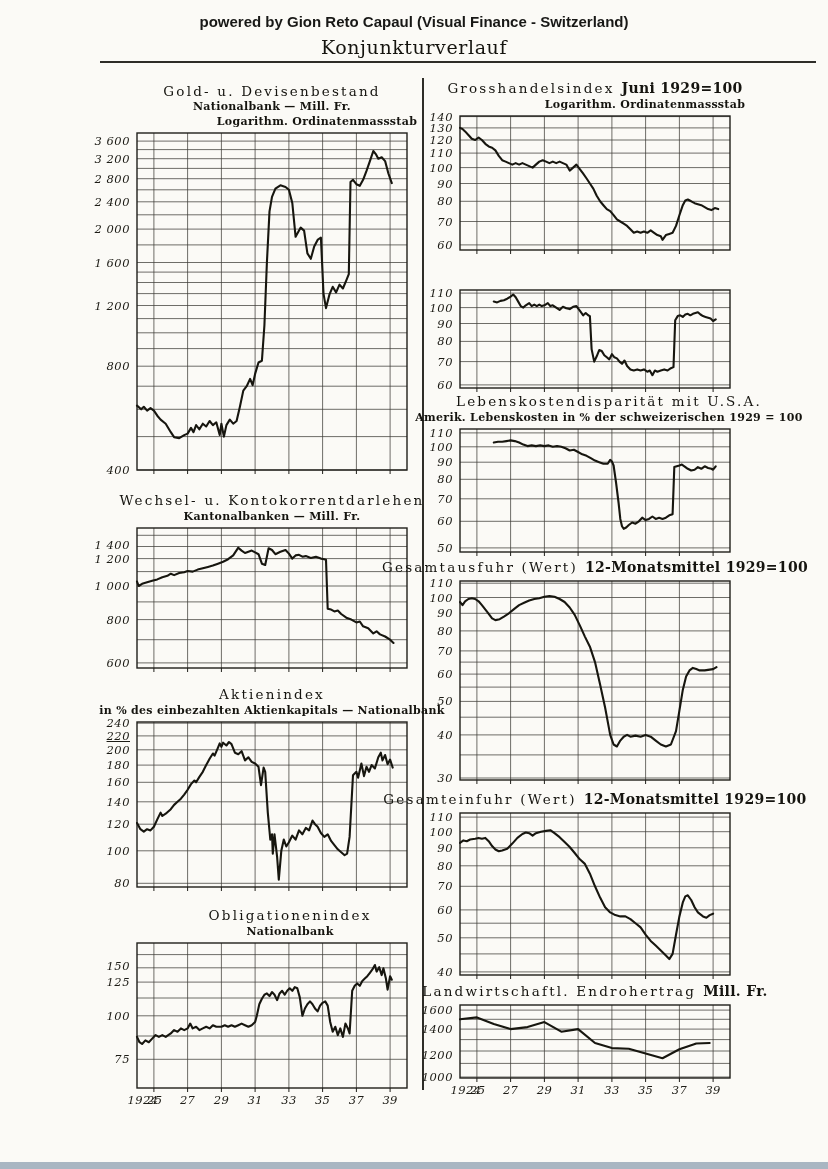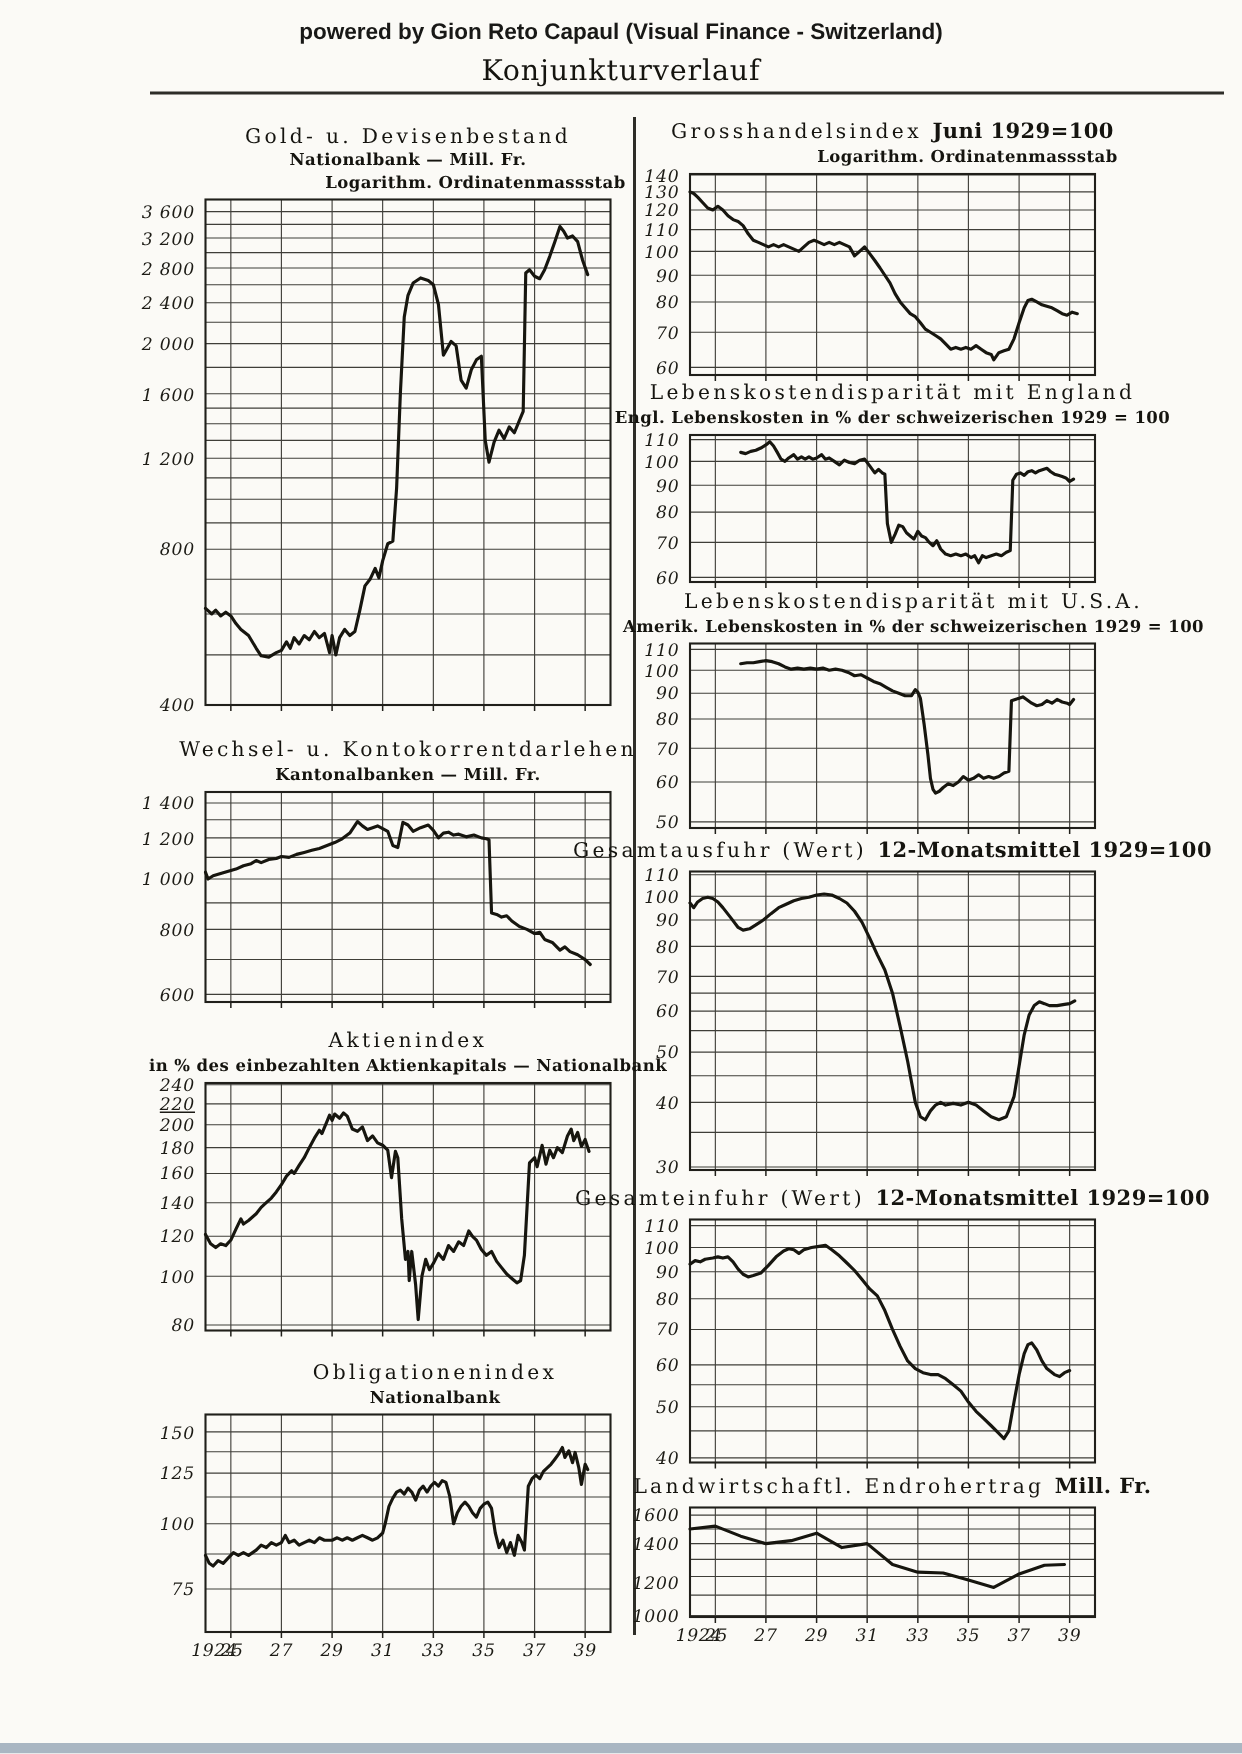--- a/index.html
+++ b/index.html
@@ -130,21 +130,21 @@
         <line x1="50.6" y1="140" x2="50.6" y2="144" stroke="#201f1a" stroke-width="1"></line>
         <line x1="84.4" y1="140" x2="84.4" y2="144" stroke="#201f1a" stroke-width="1"></line>
         <line x1="118.1" y1="140" x2="118.1" y2="144" stroke="#201f1a" stroke-width="1"></line>
         <line x1="151.9" y1="140" x2="151.9" y2="144" stroke="#201f1a" stroke-width="1"></line>
         <line x1="185.6" y1="140" x2="185.6" y2="144" stroke="#201f1a" stroke-width="1"></line>
         <line x1="219.4" y1="140" x2="219.4" y2="144" stroke="#201f1a" stroke-width="1"></line>
         <line x1="253.1" y1="140" x2="253.1" y2="144" stroke="#201f1a" stroke-width="1"></line>
         <polyline points="0.0,53.5 1.7,58.0 5.1,55.8 10.1,54.3 15.2,52.8 20.3,51.4 25.3,49.2 30.4,47.8 33.8,45.7 37.1,47.1 42.2,45.0 47.2,44.3 50.6,43.0 55.7,43.6 60.7,41.6 65.8,40.3 70.9,38.9 75.9,37.6 81.0,35.7 86.1,33.7 91.1,31.2 96.2,27.4 101.3,19.7 104.6,22.6 108.0,25.0 111.4,23.8 114.7,22.6 118.1,24.4 121.5,26.2 124.9,35.7 128.2,37.0 131.6,20.2 135.0,22.0 138.4,26.2 143.4,23.8 148.5,22.0 151.9,25.6 155.3,30.6 158.6,27.4 162.0,26.8 165.4,28.7 168.8,28.1 173.8,29.9 178.9,28.7 183.9,30.6 187.3,31.2 189.0,31.8 190.7,80.7 194.1,81.6 197.4,83.4 200.8,82.5 204.2,86.0 209.3,89.7 214.3,91.6 219.4,94.4 222.8,93.5 226.1,98.3 231.2,100.3 236.3,105.4 239.6,103.3 243.0,106.4 248.1,108.5 253.1,111.7 256.5,115.0" fill="none" stroke="#17160f" stroke-width="2.1" stroke-linejoin="round" stroke-linecap="round"></polyline>
       </svg>
     <div class="yticks">
-        <div class="ytick" style="top: 7px; margin-left: 24px;">1 400</div>
+        <div class="ytick" style="top: 17px; margin-left: 24px;">1 400</div>
         <div class="ytick" style="top: 30.6px;">1 200</div>
         <div class="ytick" style="top: 58px;">1 000</div>
         <div class="ytick" style="top: 91.6px;">800</div>
         <div class="ytick" style="top: 134.9px;">600</div>
       </div>
   </div>
 
   <div class="chart" id="chart-aktien" style="left: 137px; top: 722px; width: 270px; height: 165px;">
     <div class="titles">
       <div class="t1"><span>Aktienindex</span></div>
@@ -220,21 +220,21 @@
         <line x1="50.6" y1="145" x2="50.6" y2="149" stroke="#201f1a" stroke-width="1"></line>
         <line x1="84.4" y1="145" x2="84.4" y2="149" stroke="#201f1a" stroke-width="1"></line>
         <line x1="118.1" y1="145" x2="118.1" y2="149" stroke="#201f1a" stroke-width="1"></line>
         <line x1="151.9" y1="145" x2="151.9" y2="149" stroke="#201f1a" stroke-width="1"></line>
         <line x1="185.6" y1="145" x2="185.6" y2="149" stroke="#201f1a" stroke-width="1"></line>
         <line x1="219.4" y1="145" x2="219.4" y2="149" stroke="#201f1a" stroke-width="1"></line>
         <line x1="253.1" y1="145" x2="253.1" y2="149" stroke="#201f1a" stroke-width="1"></line>
         <polyline points="0.0,93.9 2.5,99.2 5.1,101.0 8.4,97.4 11.8,99.2 15.2,95.6 18.6,92.1 21.9,93.9 25.3,92.1 28.7,93.9 33.8,90.4 37.1,87.1 40.5,88.7 43.9,85.4 47.2,87.1 50.6,85.4 53.2,80.6 55.7,85.4 59.1,83.8 62.4,87.1 65.8,85.4 69.2,83.8 72.6,85.4 75.9,82.2 79.3,83.8 84.4,83.8 87.8,82.2 91.1,83.8 94.5,82.2 97.9,83.8 101.3,82.2 104.6,80.6 108.0,82.2 111.4,83.8 114.7,82.2 118.1,79.0 119.8,72.8 122.3,61.2 124.9,55.7 127.4,51.7 129.9,50.4 132.5,53.1 135.0,49.1 137.5,51.7 140.1,57.1 142.6,50.4 145.1,47.8 147.7,51.7 150.2,47.8 152.7,45.3 155.3,47.8 157.8,44.1 160.3,45.3 162.8,54.4 165.4,72.8 167.9,65.5 170.4,61.2 173.0,58.4 175.5,61.2 178.0,65.5 180.6,68.4 183.1,62.6 185.6,59.8 188.2,58.4 190.7,62.6 193.2,79.0 195.7,88.7 198.3,83.8 200.8,92.1 203.3,85.4 205.9,93.9 208.4,80.6 210.9,85.4 212.6,90.4 215.2,47.8 217.7,42.8 220.2,40.4 222.8,42.8 225.3,37.9 227.8,35.6 230.3,33.2 232.9,29.8 235.4,26.4 237.9,22.0 239.6,28.6 242.2,24.2 244.7,32.1 246.4,25.3 248.9,35.6 250.6,46.6 253.1,33.2 254.8,36.7" fill="none" stroke="#17160f" stroke-width="2.1" stroke-linejoin="round" stroke-linecap="round"></polyline>
       </svg>
     <div class="yticks">
-        <div class="ytick" style="top: 12px;">150</div>
+        <div class="ytick" style="top: 23px;">150</div>
         <div class="ytick" style="top: 39.1px;">125</div>
         <div class="ytick" style="top: 72.8px;">100</div>
         <div class="ytick" style="top: 116.3px;">75</div>
       </div>
   <div class="xticks">
         <div class="xtick" style="left: 5.9px;">1924</div>
         <div class="xtick" style="left: 17.7px;">25</div>
         <div class="xtick" style="left: 50.6px;">27</div>
         <div class="xtick" style="left: 84.4px;">29</div>
         <div class="xtick" style="left: 118.1px;">31</div>
@@ -287,25 +287,20 @@
         <div class="ytick" style="top: 37.1px;">110</div>
         <div class="ytick" style="top: 51.6px;">100</div>
         <div class="ytick" style="top: 67.5px;">90</div>
         <div class="ytick" style="top: 85.3px;">80</div>
         <div class="ytick" style="top: 105.5px;">70</div>
         <div class="ytick" style="top: 128.9px;">60</div>
       </div>
   </div>
 
   <div class="chart" id="chart-england" style="left: 460px; top: 290px; width: 270px; height: 98px;">
-    <div class="titles">
-      <div class="t1"><span>Lebenskostendisparität mit England</span></div>
-      <div class="t2">Engl. Lebenskosten in % der schweizerischen 1929 = 100</div>
-
-    </div>
     <svg class="plot" width="270" height="98" viewBox="0 0 270 98">
         <line x1="16.9" y1="0" x2="16.9" y2="98" stroke="#3f3e38" stroke-width="0.75"></line>
         <line x1="50.6" y1="0" x2="50.6" y2="98" stroke="#3f3e38" stroke-width="0.75"></line>
         <line x1="84.4" y1="0" x2="84.4" y2="98" stroke="#3f3e38" stroke-width="0.75"></line>
         <line x1="118.1" y1="0" x2="118.1" y2="98" stroke="#3f3e38" stroke-width="0.75"></line>
         <line x1="151.9" y1="0" x2="151.9" y2="98" stroke="#3f3e38" stroke-width="0.75"></line>
         <line x1="185.6" y1="0" x2="185.6" y2="98" stroke="#3f3e38" stroke-width="0.75"></line>
         <line x1="219.4" y1="0" x2="219.4" y2="98" stroke="#3f3e38" stroke-width="0.75"></line>
         <line x1="253.1" y1="0" x2="253.1" y2="98" stroke="#3f3e38" stroke-width="0.75"></line>
         <line x1="0" y1="94.9" x2="270" y2="94.9" stroke="#3f3e38" stroke-width="0.75"></line>

